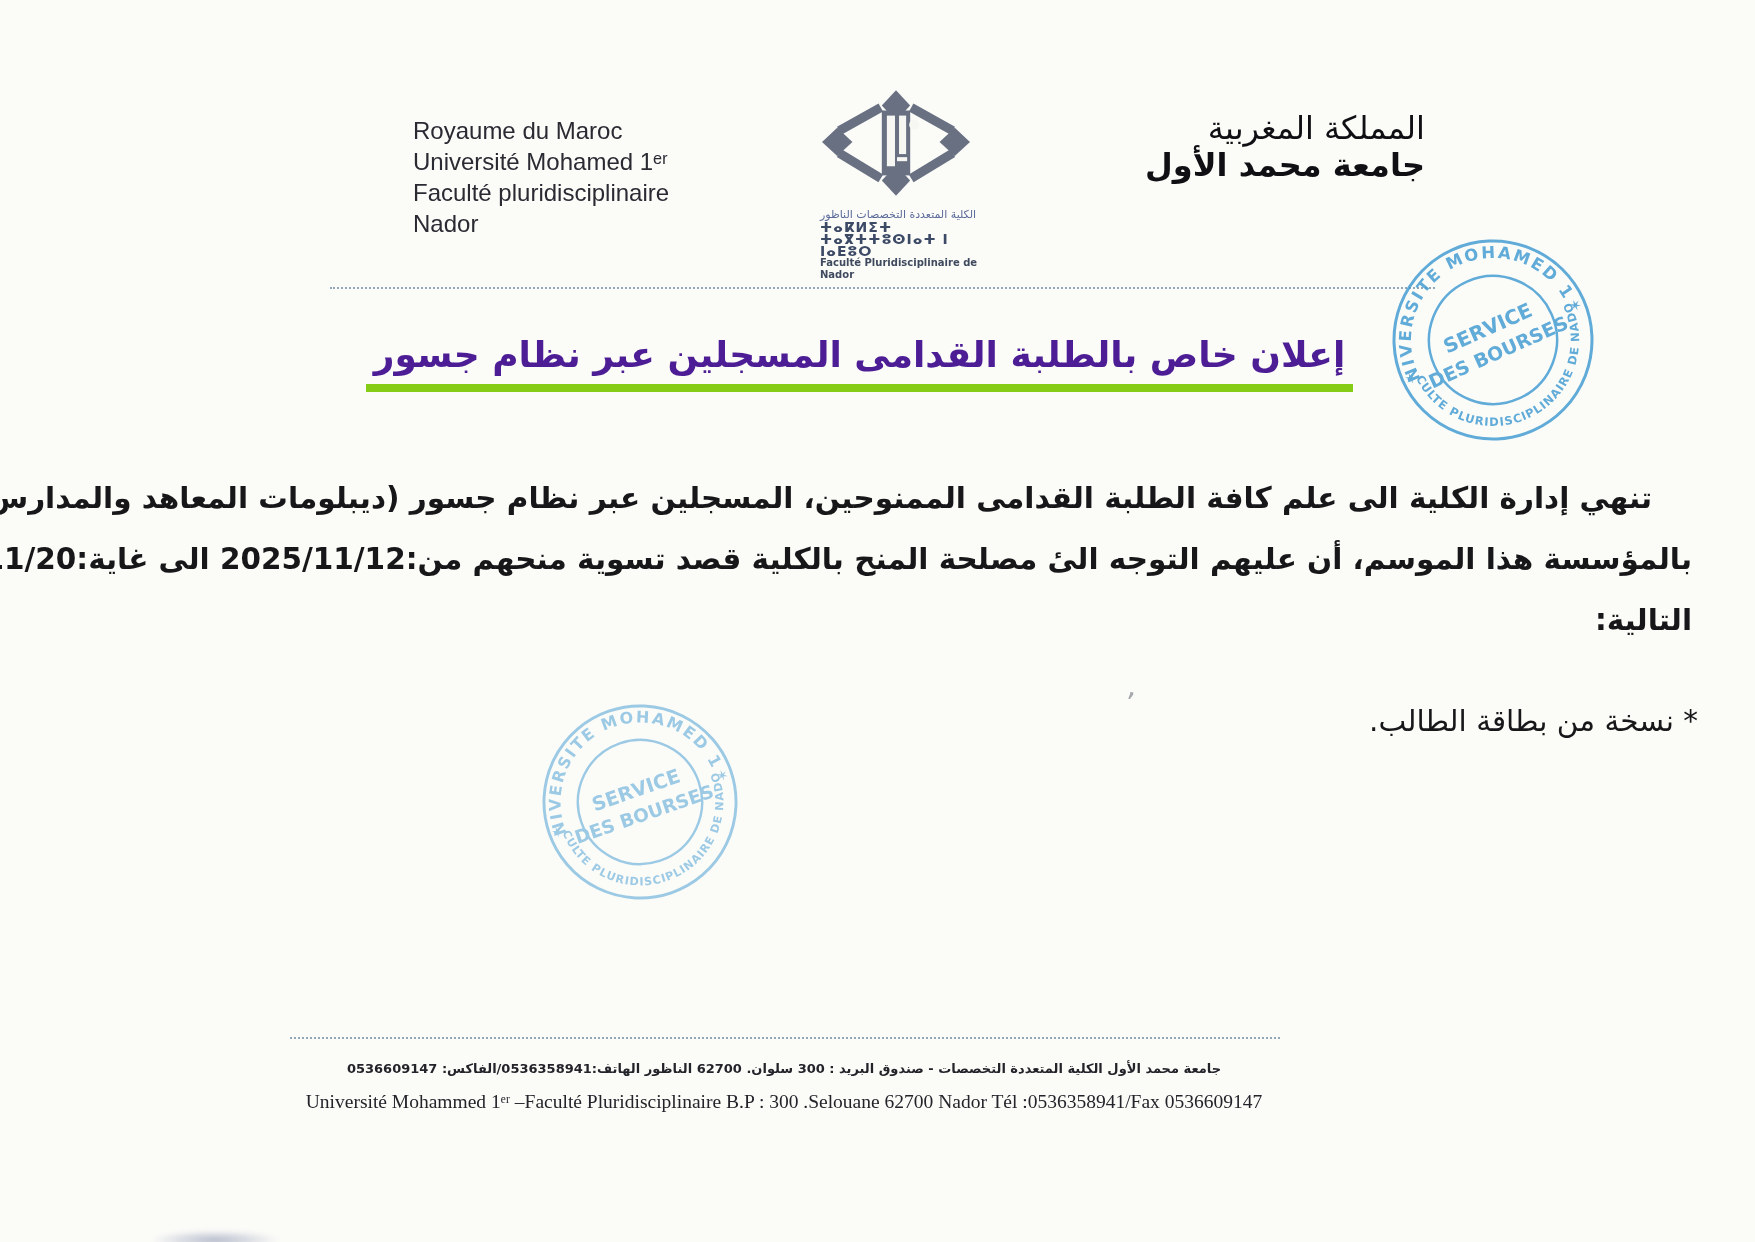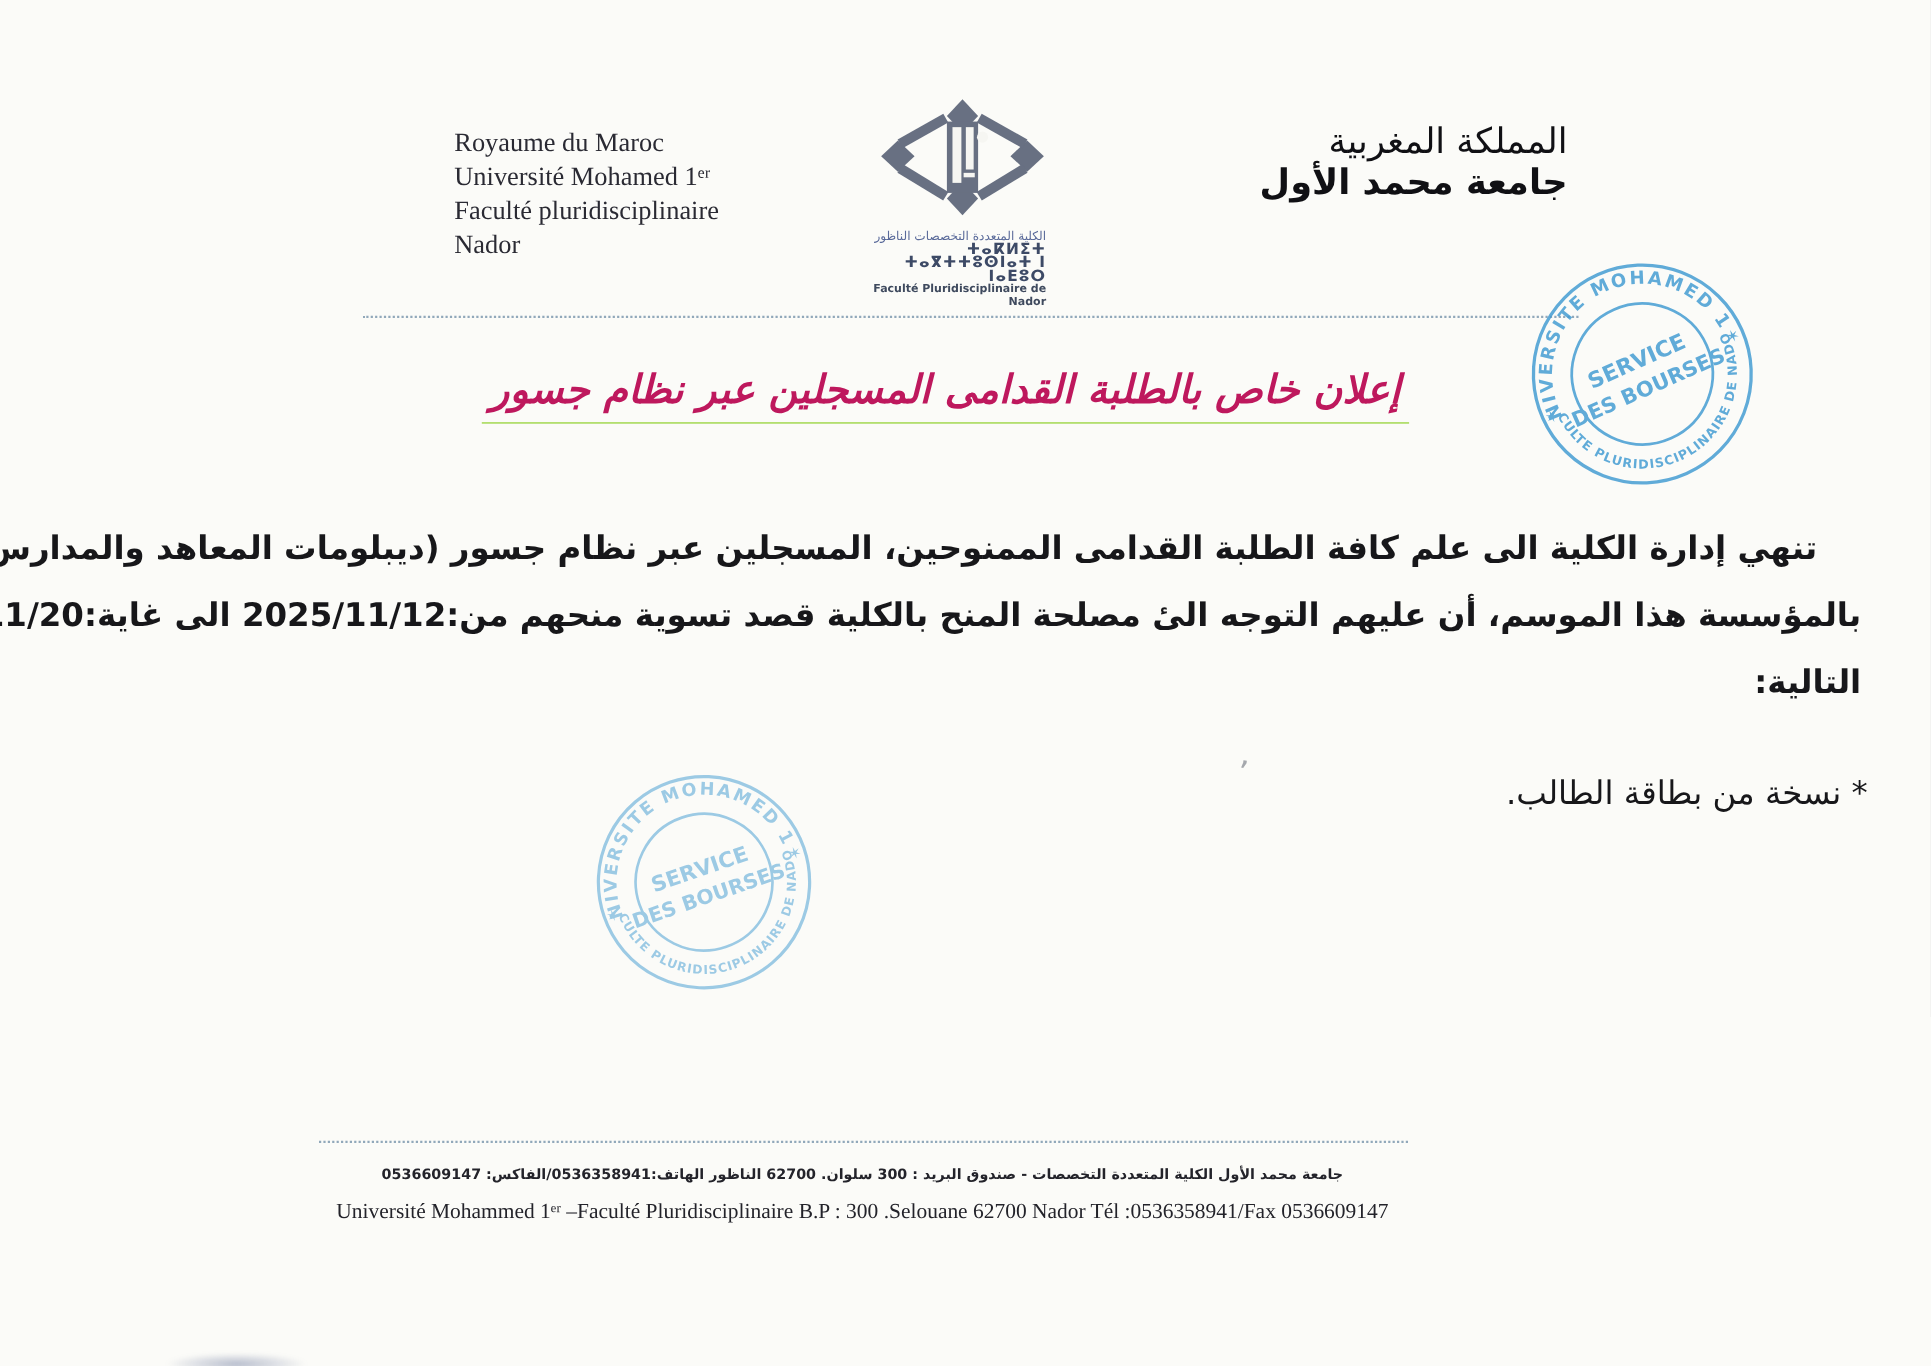--- a/index.html
+++ b/index.html
@@ -7,26 +7,26 @@
   .page{
     position:relative; width:1755px; height:1242px;
     background:#fbfbf8;
     overflow:hidden;
     font-family:"DejaVu Sans",sans-serif;
     color:#17171a;
   }
   
   .hdr-left{
     position:absolute; left:413px; top:115px;
-    font-family:Liberation Serif, serif;
+    font-family:Liberation Sans, sans-serif;
     font-size:24px; line-height:31px; color:#2a2a33;
     width:max-content;
   }
   .hdr-left .centered{text-align:left;}
-  .logo-block{position:absolute; left:776px; top:90px; width:175px; text-align:right;}
+  .logo-block{position:absolute; left:820px; top:90px; width:175px; text-align:left;}
   .logo-caption-ar{font-size:11px; color:#5a6a9a; line-height:12px; margin-top:1px;}
   .logo-caption-tz{font-size:14px; color:#3d4a66; font-weight:bold; line-height:12px; letter-spacing:1px;}
   .logo-caption-fr{font-size:10px; color:#3f4a5e; font-weight:bold; line-height:12px;}
   .hdr-right{
     position:absolute; left:1075px; top:110px; width:350px;
     direction:rtl; 
     font-size:32px; line-height:37px; color:#101014;
   }
   .hdr-right .b{font-weight:bold;}
   
@@ -42,24 +42,23 @@
   .stamp.two{left:530px; top:692px; transform:rotate(-19deg) scale(.97); opacity:.5;}
   .stamp svg text{font-family:"DejaVu Sans",sans-serif;}
   
   .title-wrap{
     position:absolute; left:0; top:334px; width:1755px;
     text-align:center; transform:translateX(-18px);
     direction:rtl;
   }
   .title-text{
     display:inline-block;
-    font-size:36px; font-weight:bold; color:#be185d;
-    border-bottom:1px solid #84cc16;
+    font-size:36px; font-weight:bold; color:#4c1d95;
+    border-bottom:8px solid #84cc16;
     padding:0 8px 9px 8px;
-    font-style:italic;
   }
   
   .body-par{
     position:absolute; left:66px; top:468px; width:1626px;
     direction:rtl; font-size:29.5px; font-weight:700; color:#17171a;
   }
   .body-line{line-height:61px; text-align:justify; text-align-last:justify; white-space:nowrap;}
   .body-line.first{text-indent:40px;}
   .body-line.last{text-align:right; text-align-last:right; white-space:normal;}
   .bullets{

